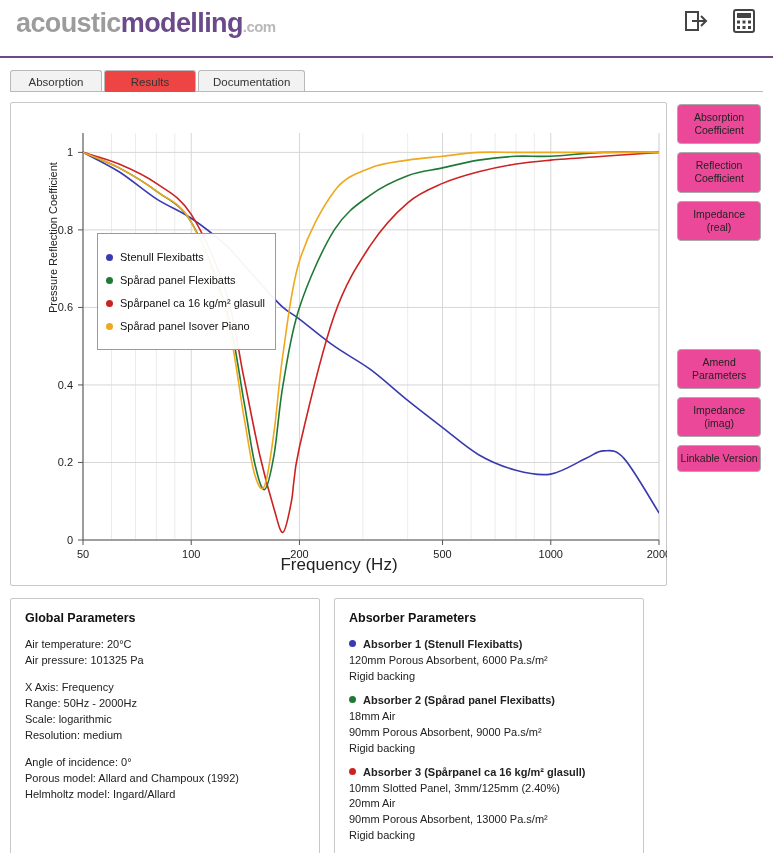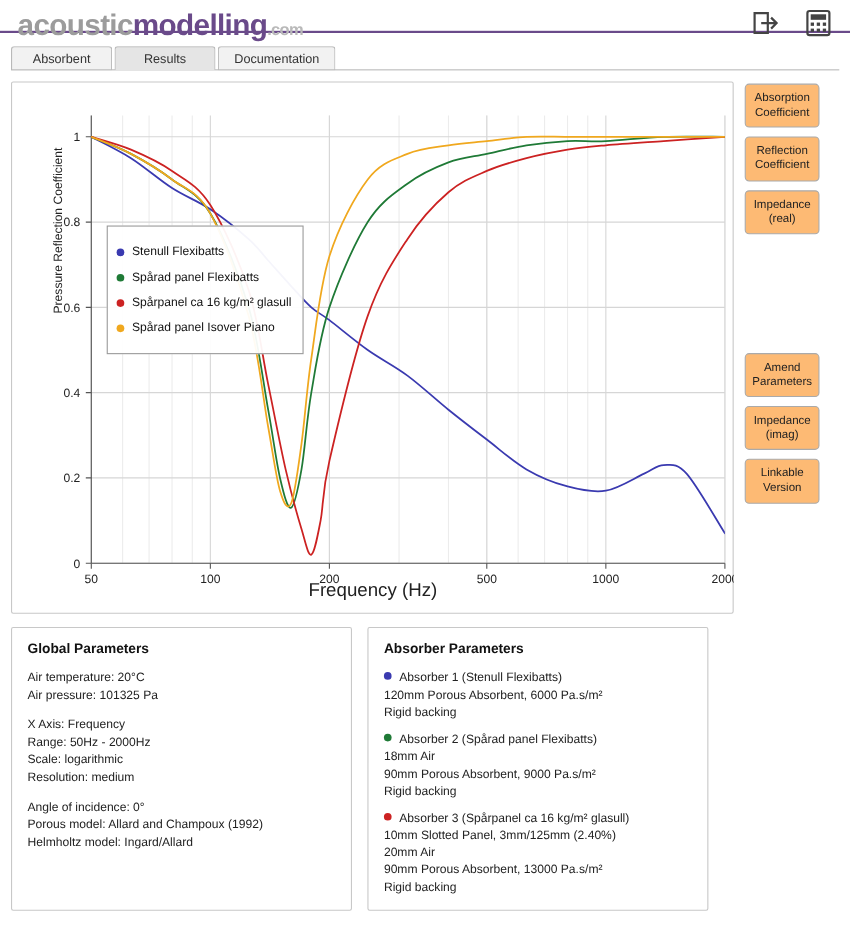--- a/index.html
+++ b/index.html
@@ -8,21 +8,21 @@
     width: 773px; height: 853px;
     background: #ffffff;
     font-family: "Liberation Sans", sans-serif;
     overflow: hidden;
   }
   .page { position: relative; width: 773px; height: 853px; }
 
   
   .header {
     position: relative;
-    height: 30px;
+    height: 58px;
     border-bottom: 2px solid #6a4a8a;
     padding: 0 14px;
   }
   .logo {
     position: absolute;
     left: 16px; top: 8px;
     font-size: 27px;
     letter-spacing: -0.6px;
     font-family: "Liberation Sans", sans-serif;
   }
@@ -54,21 +54,21 @@
     color: #333;
     font-size: 11.5px;
     padding: 5px 14px 4px 14px;
     margin-right: 2px;
     border-radius: 3px 3px 0 0;
     cursor: pointer;
     min-width: 92px;
     text-align: center;
   }
   .tab.active {
-    background: #e5e5e5;
+    background: #ef4444;
     border-color: #b9b9b9;
     position: relative;
     z-index: 3;
   }
   .tabs-underline {
     position: absolute;
     left: 0; bottom: 0;
     width: 753px;
     height: 1px;
     background: #b9b9b9;
@@ -89,23 +89,23 @@
     border: 1px solid #c8c8c8;
     background: #fff;
     border-radius: 2px;
   }
   .side-buttons {
     position: relative;
     width: 86px;
     padding-top: 2px;
   }
   .sbtn {
-    width: 68px;
+    width: 84px;
     border: 1px solid #aaaaaa;
-    background: #fdba74;
+    background: #ec4899;
     border-radius: 4px;
     font-size: 10.5px;
     color: #222;
     text-align: center;
     padding: 6px 2px;
     margin-bottom: 8px;
     line-height: 1.25;
     cursor: pointer;
   }
   .sbtn.gap-big { margin-top: 108px; }
@@ -166,21 +166,21 @@
     color: #111;
   }
   .line { line-height: 1.45; }
   .blockgap { height: 11px; }
   .abs-item { margin-bottom: 8px; line-height: 1.45; }
   .abs-title { display: flex; align-items: baseline; }
   .abs-dot {
     width: 7px; height: 7px; border-radius: 50%;
     margin-right: 7px; flex: none; position: relative; top: -1px;
   }
-  .abs-title-text { font-weight: normal; }
+  .abs-title-text { font-weight: bold; }
 </style>
 </head>
 <body>
 
 <div class="page">
 
   <div class="header">
     <div class="logo">
       <span class="a">acoustic</span><span class="b">modelling</span><span class="c">.com</span>
     </div>
@@ -200,21 +200,21 @@
           <rect x="17" y="12.5" width="3" height="3" fill="#444"></rect>
           <rect x="6" y="18" width="3" height="3" fill="#444"></rect>
           <rect x="11.5" y="18" width="3" height="3" fill="#444"></rect>
           <rect x="17" y="18" width="3" height="3" fill="#444"></rect>
         </svg>
       </span>
     </div>
   </div>
 
   <div class="tabs">
-    <div class="tab">Absorbent</div>
+    <div class="tab">Absorption</div>
     <div class="tab active">Results</div>
     <div class="tab">Documentation</div>
     <div class="tabs-underline"></div>
   </div>
 
   <div class="content">
 
     <div class="chart-panel">
       <div class="chart-wrap">
         <div class="yaxis-title">Pressure Reflection Coefficient</div>

